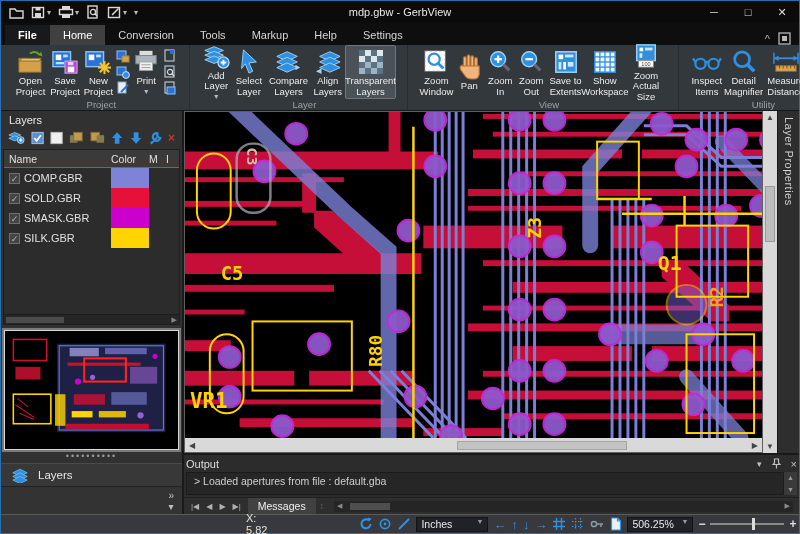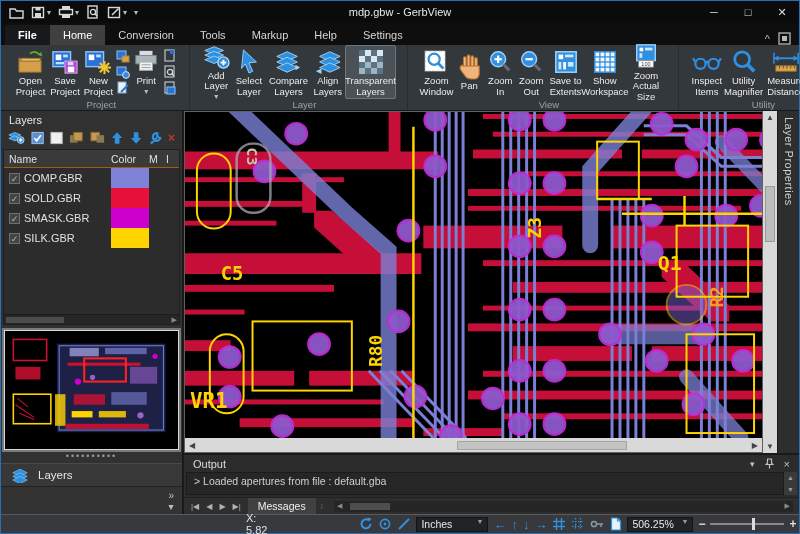--- a/index.html
+++ b/index.html
@@ -63,21 +63,21 @@
   .vscroll{width:14px;flex:0 0 14px;background:#d9d9d9;display:flex;flex-direction:column;align-items:center;color:#444;font-size:8px}
   .vs-arrow{height:13px;line-height:13px}
   .vs-thumb{width:10px;height:56px;background:#bdbdbd;border:1px solid #9a9a9a;margin-top:62px}
   .hscroll{height:14px;flex:0 0 14px;background:#d9d9d9;display:flex;align-items:center;color:#444;font-size:8px;padding:0 4px}
   .hs-thumb{height:9px;width:170px;background:#c3c3c3;border:1px solid #a5a5a5;margin-left:262px}
   .hs-right{margin-left:auto}
   .dock{width:22px;flex:0 0 22px;background:#2e2e2e;border-left:1px solid #1a1a1a;display:flex;justify-content:center;padding-top:6px}
   .dock span{writing-mode:vertical-rl;font-size:11px;color:#cfcfcf;letter-spacing:.5px}
 
   .output{height:44px;flex:0 0 44px;background:#2c2c2c;border-top:2px solid #191919;display:flex;flex-direction:column}
-  .ohead{height:17px;display:flex;align-items:center;padding:0 9px;color:#ddd;font-size:11px}
+  .ohead{height:17px;display:flex;align-items:center;padding:0 2px;color:#ddd;font-size:11px}
   .oicons{margin-left:auto;display:flex;gap:10px;align-items:center;color:#c0c0c0;font-size:9px}
   .obody{flex:1;display:flex;margin:0 2px 2px}
   .otext{flex:1;background:#262626;border:1px solid #1b1b1b;padding:2px 7px;color:#cfcfcf;font-size:10.5px}
   .oscroll{width:13px;background:#3a3a3a;display:flex;flex-direction:column;justify-content:space-between;align-items:center;color:#9a9a9a;font-size:7px;padding:2px 0}
 
   .msgrow{height:17px;flex:0 0 17px;display:flex;align-items:center;background:#2e2e2e;border-top:1px solid #202020}
   .navbtns{display:flex;gap:7px;padding:0 7px;color:#b0b0b0;font-size:8px;align-items:center}
   .msgtab{background:#414141;height:100%;display:flex;align-items:center;padding:0 10px;font-size:10.5px;color:#f0f0f0}
   .m-split{color:#777;padding:0 5px;font-size:8px}
   .m-hscroll{flex:1;height:11px;background:#252525;margin:0 6px;display:flex;align-items:center;color:#8a8a8a;font-size:7px;padding:0 3px}
@@ -438,21 +438,21 @@
         </span>
           <span>Inspect Items</span>
       </div>
       <div class="rbtn wide">
         <span class="ric">
           <svg width="26" height="26" viewBox="0 0 28 28">
               <circle cx="12" cy="11" r="8" fill="none" stroke="#2f8fe0" stroke-width="3"></circle>
               <line x1="17.5" y1="16.5" x2="25" y2="24" stroke="#2f8fe0" stroke-width="4"></line>
             </svg>
         </span>
-          <span>Utility Magnifier</span>
+          <span>Detail Magnifier</span>
       </div>
       <div class="rbtn wide">
         <span class="ric">
           <svg width="30" height="26" viewBox="0 0 32 28">
               <line x1="3" y1="10" x2="29" y2="10" stroke="#2f8fe0" stroke-width="2"></line>
               <path d="M3,10 l5,-3 v6z" fill="#2f8fe0"></path>
               <path d="M29,10 l-5,-3 v6z" fill="#2f8fe0"></path>
               <line x1="3" y1="4" x2="3" y2="16" stroke="#2f8fe0" stroke-width="1.6"></line>
               <line x1="29" y1="4" x2="29" y2="16" stroke="#2f8fe0" stroke-width="1.6"></line>
               <rect x="5" y="18" width="22" height="6" fill="#d9a54e" stroke="#8f6c2c"></rect>

